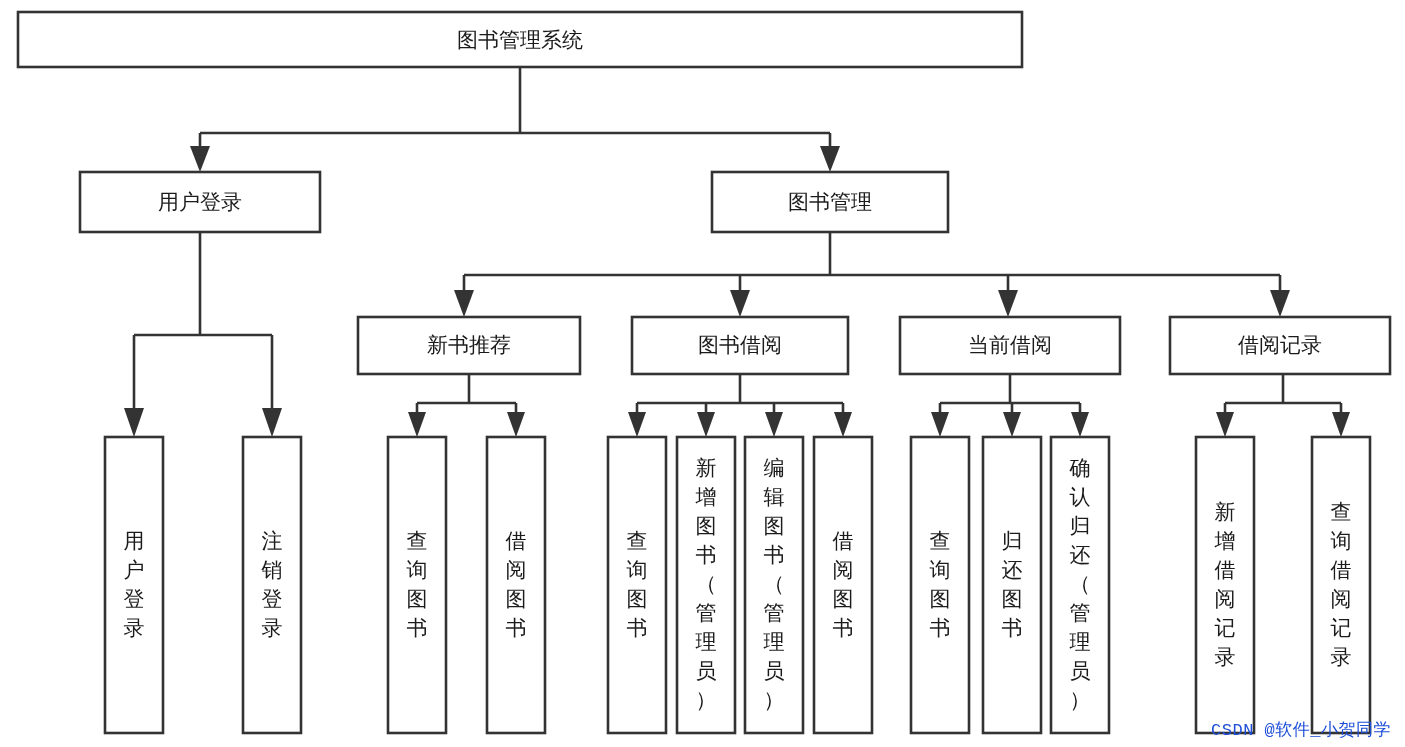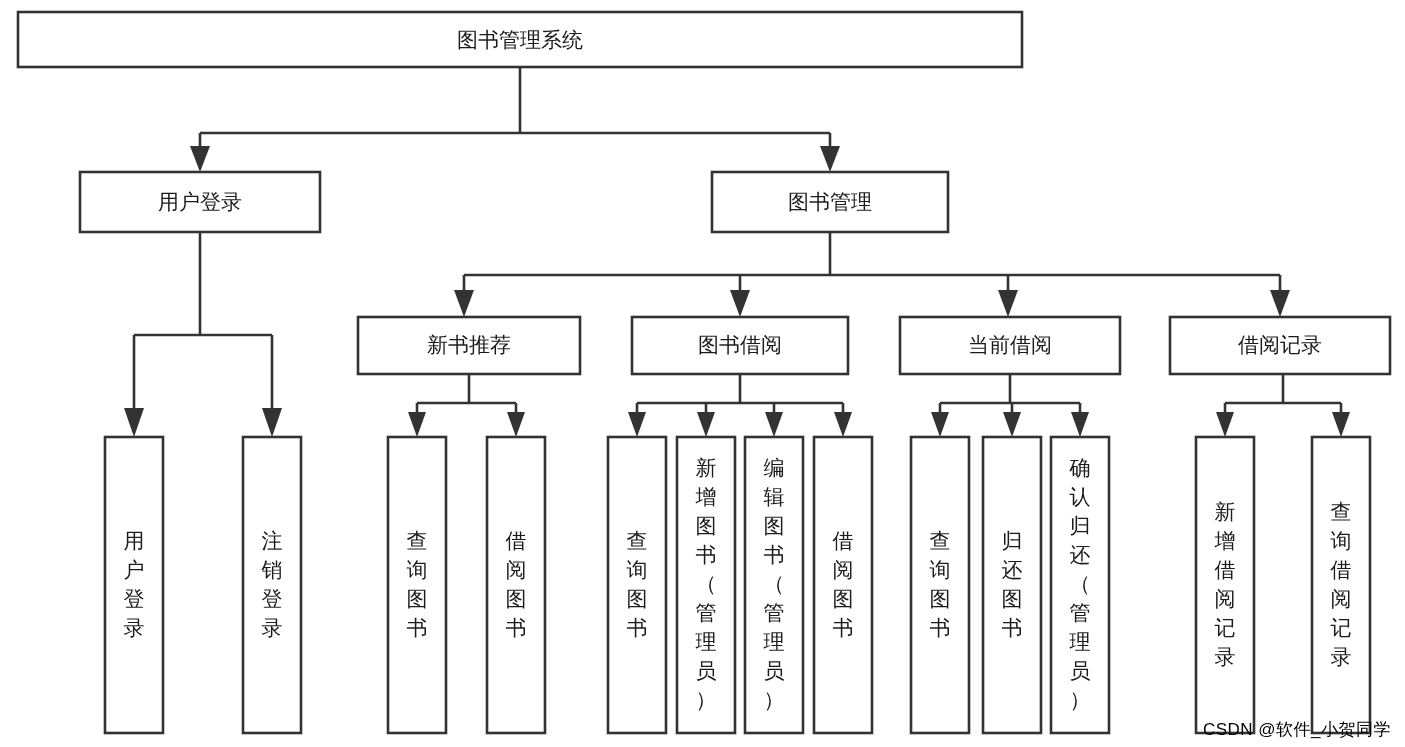--- a/index.html
+++ b/index.html
@@ -53,23 +53,23 @@
   .node-label-v {
     font-family: "Liberation Sans", "DejaVu Sans", sans-serif;
     font-size: 21px;
     fill: #1b1b1b;
     text-anchor: middle;
   }
   .watermark {
     position: absolute;
     right: 14px;
     bottom: 6px;
-    font-family: Liberation Sans, sans-serif;
+    font-family: Liberation Mono, monospace;
     font-size: 17px;
-    color: #000000;
+    color: #1d4ed8;
     letter-spacing: 0.5px;
     white-space: nowrap;
     pointer-events: none;
   }
 </style>
 </head>
 <body>
 
 <div id="diagram-root">
 

